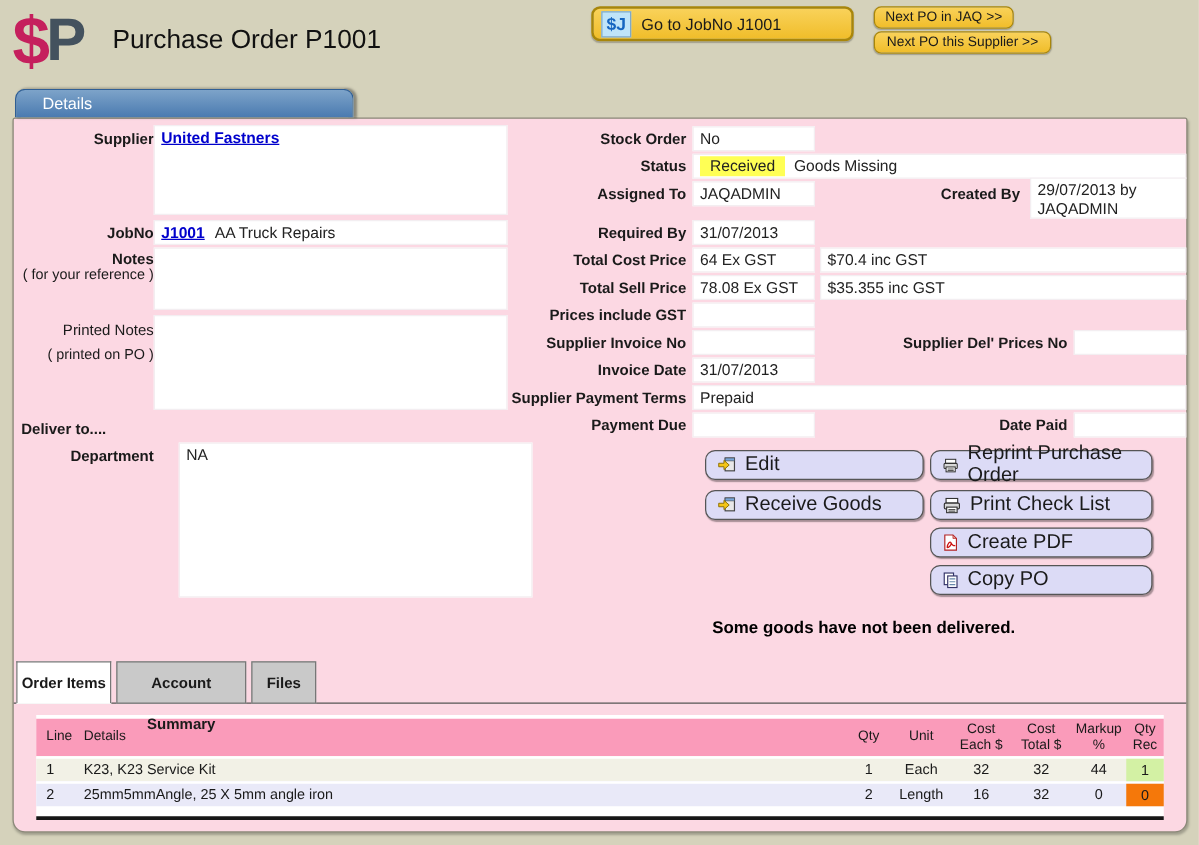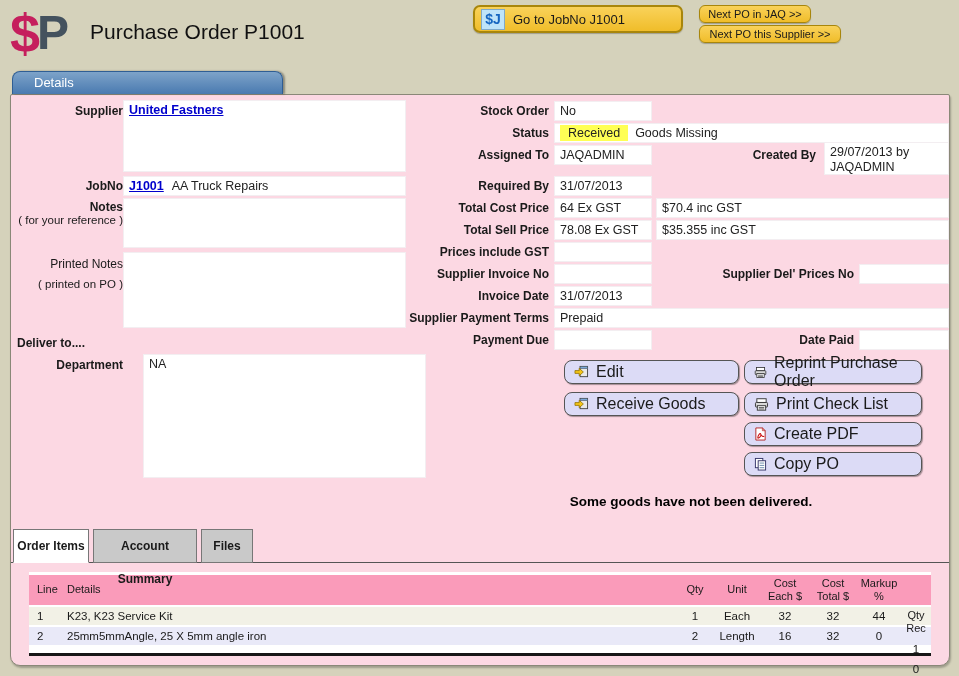--- a/index.html
+++ b/index.html
@@ -143,21 +143,21 @@
           align-items: center; line-height: 20px; cursor: pointer; }
   .trow.r1 { background: #f2f1e6; }
   .trow.r2 { background: #e9e9f8; }
   .c-line      { width: 34px; padding-left: 8px; text-align: left !important; }
   .c-details   { flex: 1; padding-left: 4px; text-align: left !important; }
   .c-qty       { width: 36px; text-align: center; }
   .c-unit      { width: 48px; text-align: center; }
   .c-costeach  { width: 48px; text-align: center; }
   .c-costtotal { width: 48px; text-align: center; }
   .c-markup    { width: 44px; text-align: center; }
-  .c-qtyrec    { width: 30px; text-align: center; align-self: stretch; margin-top: 32px; }
+  .c-qtyrec    { width: 30px; text-align: center; align-self: stretch; }
   .rec-ok  { background: #d3f1a4; }
   .rec-bad { background: #f5780a; }
 </style>
 </head>
 <body>
 
 <div class="logo" data-name="app-logo">
   <span class="dollar" data-name="logo-dollar-glyph">$</span>
   <span class="pee" data-name="logo-p-glyph">P</span>
 </div>

